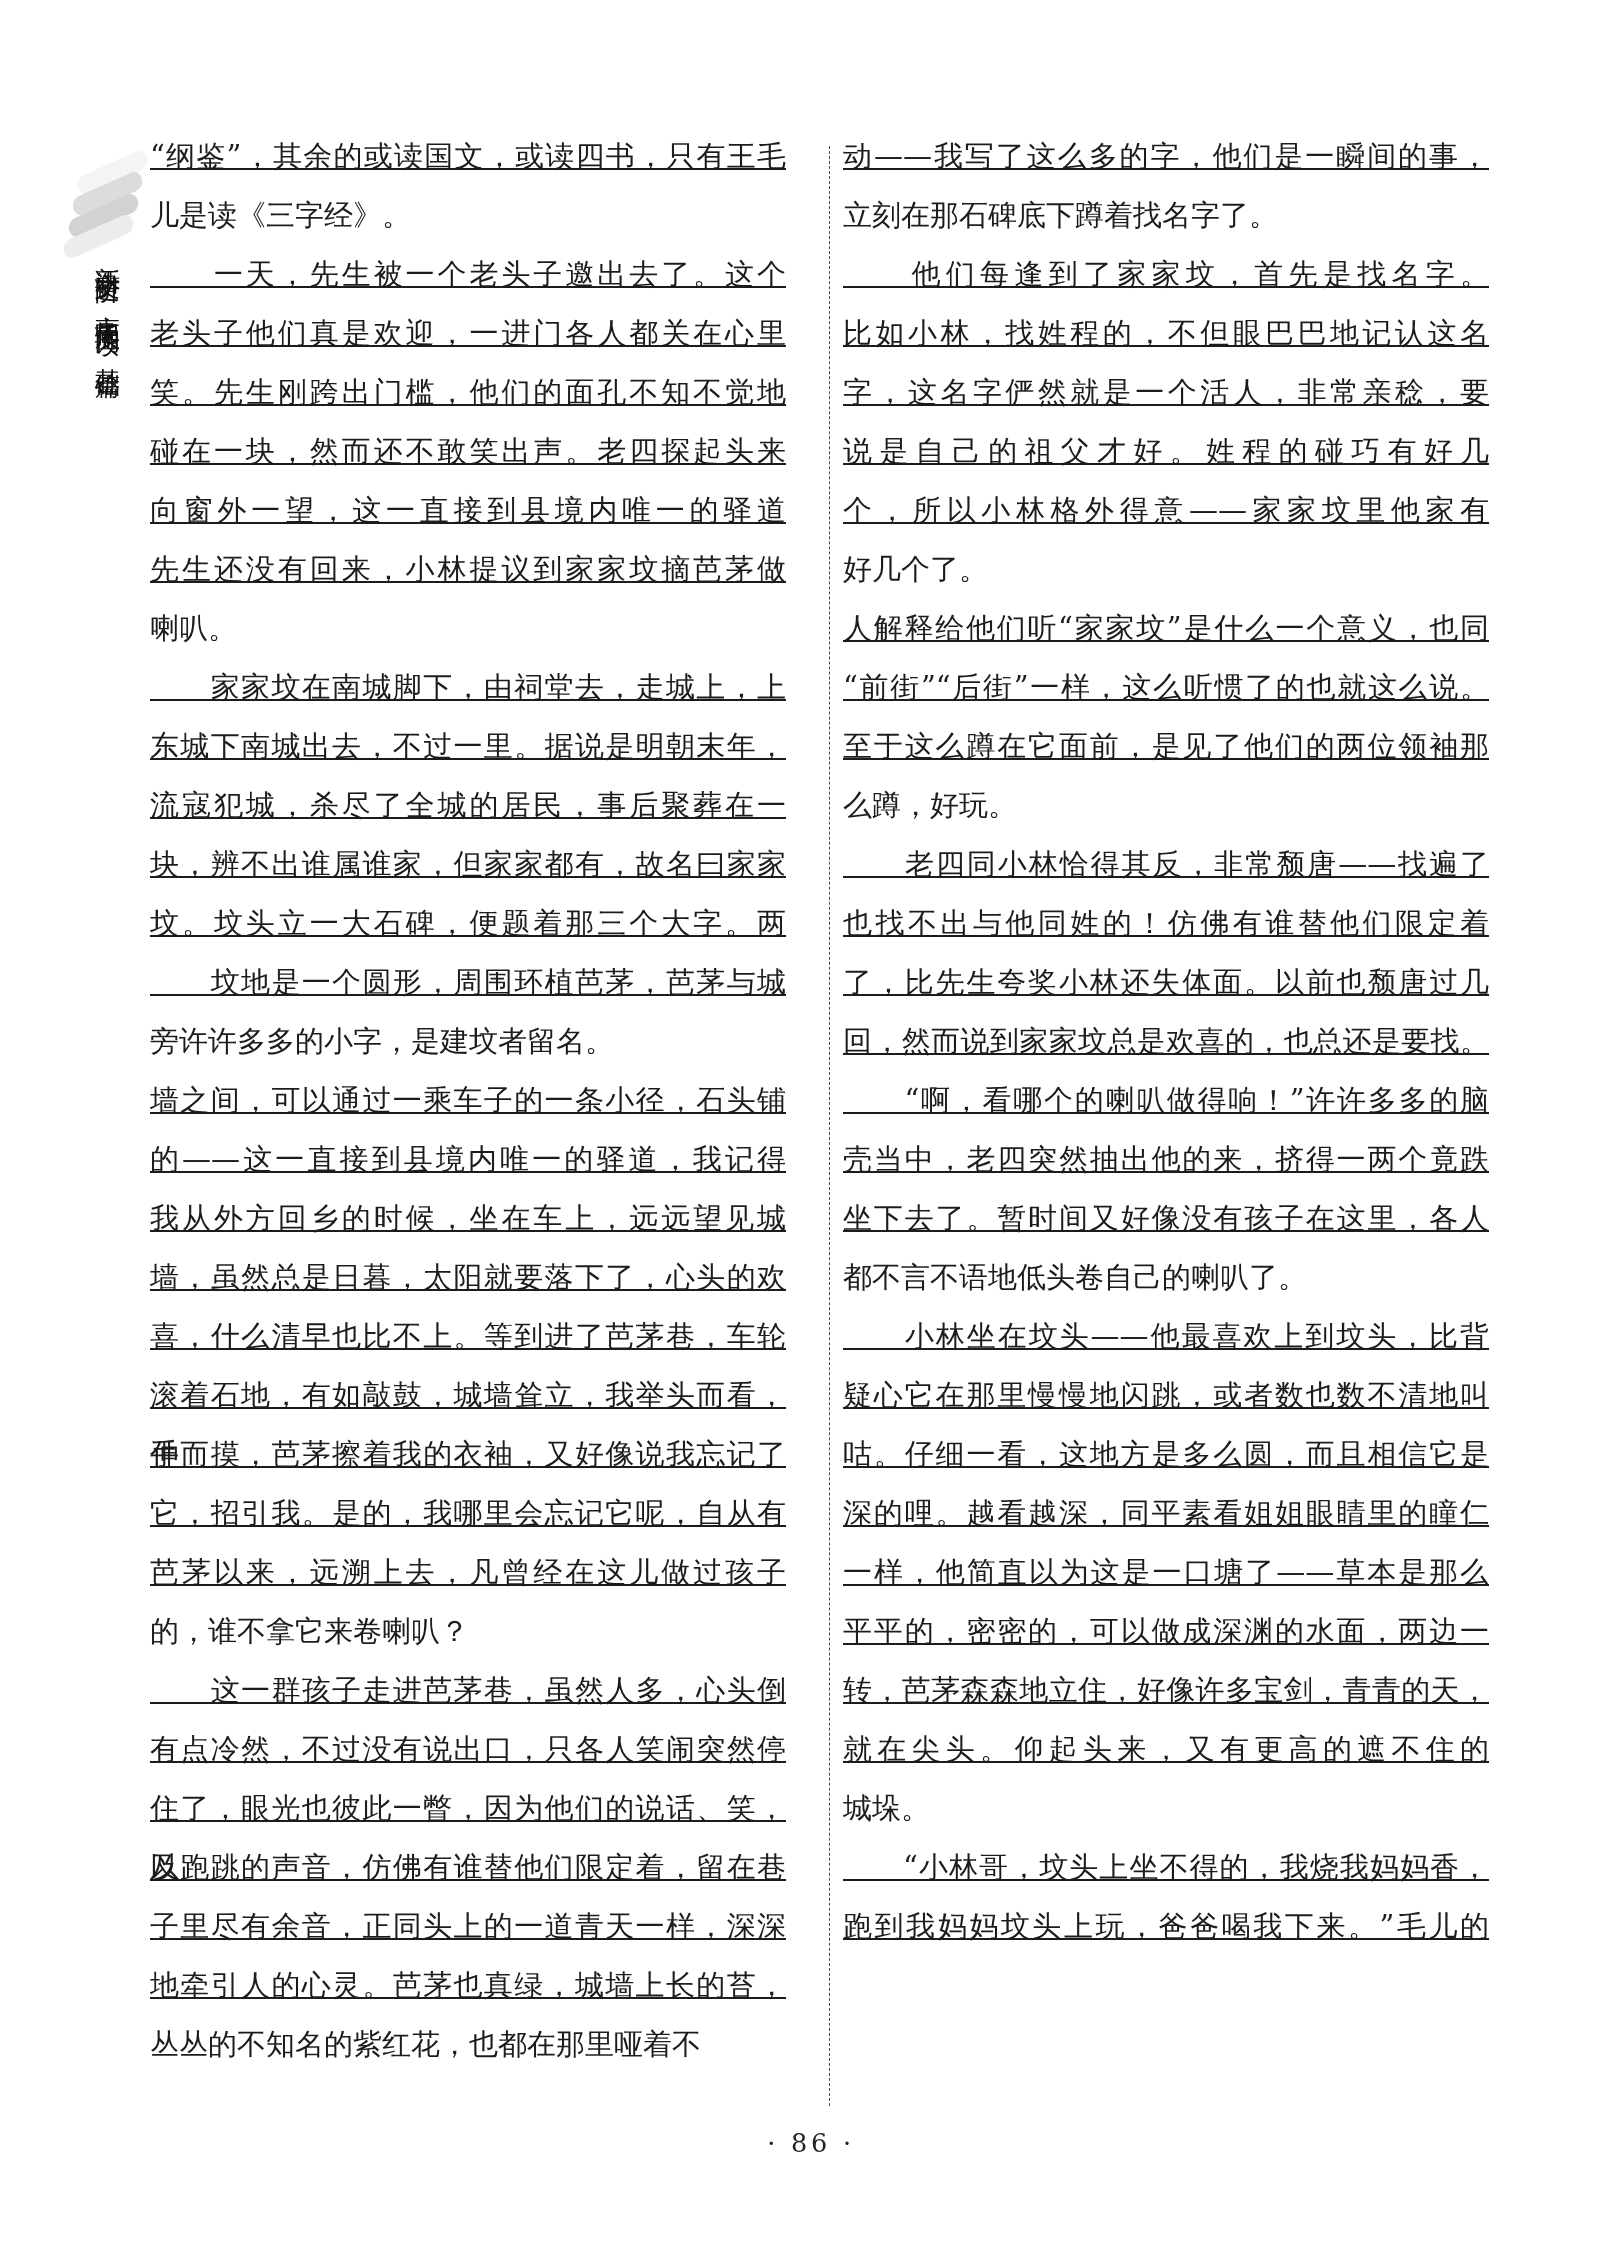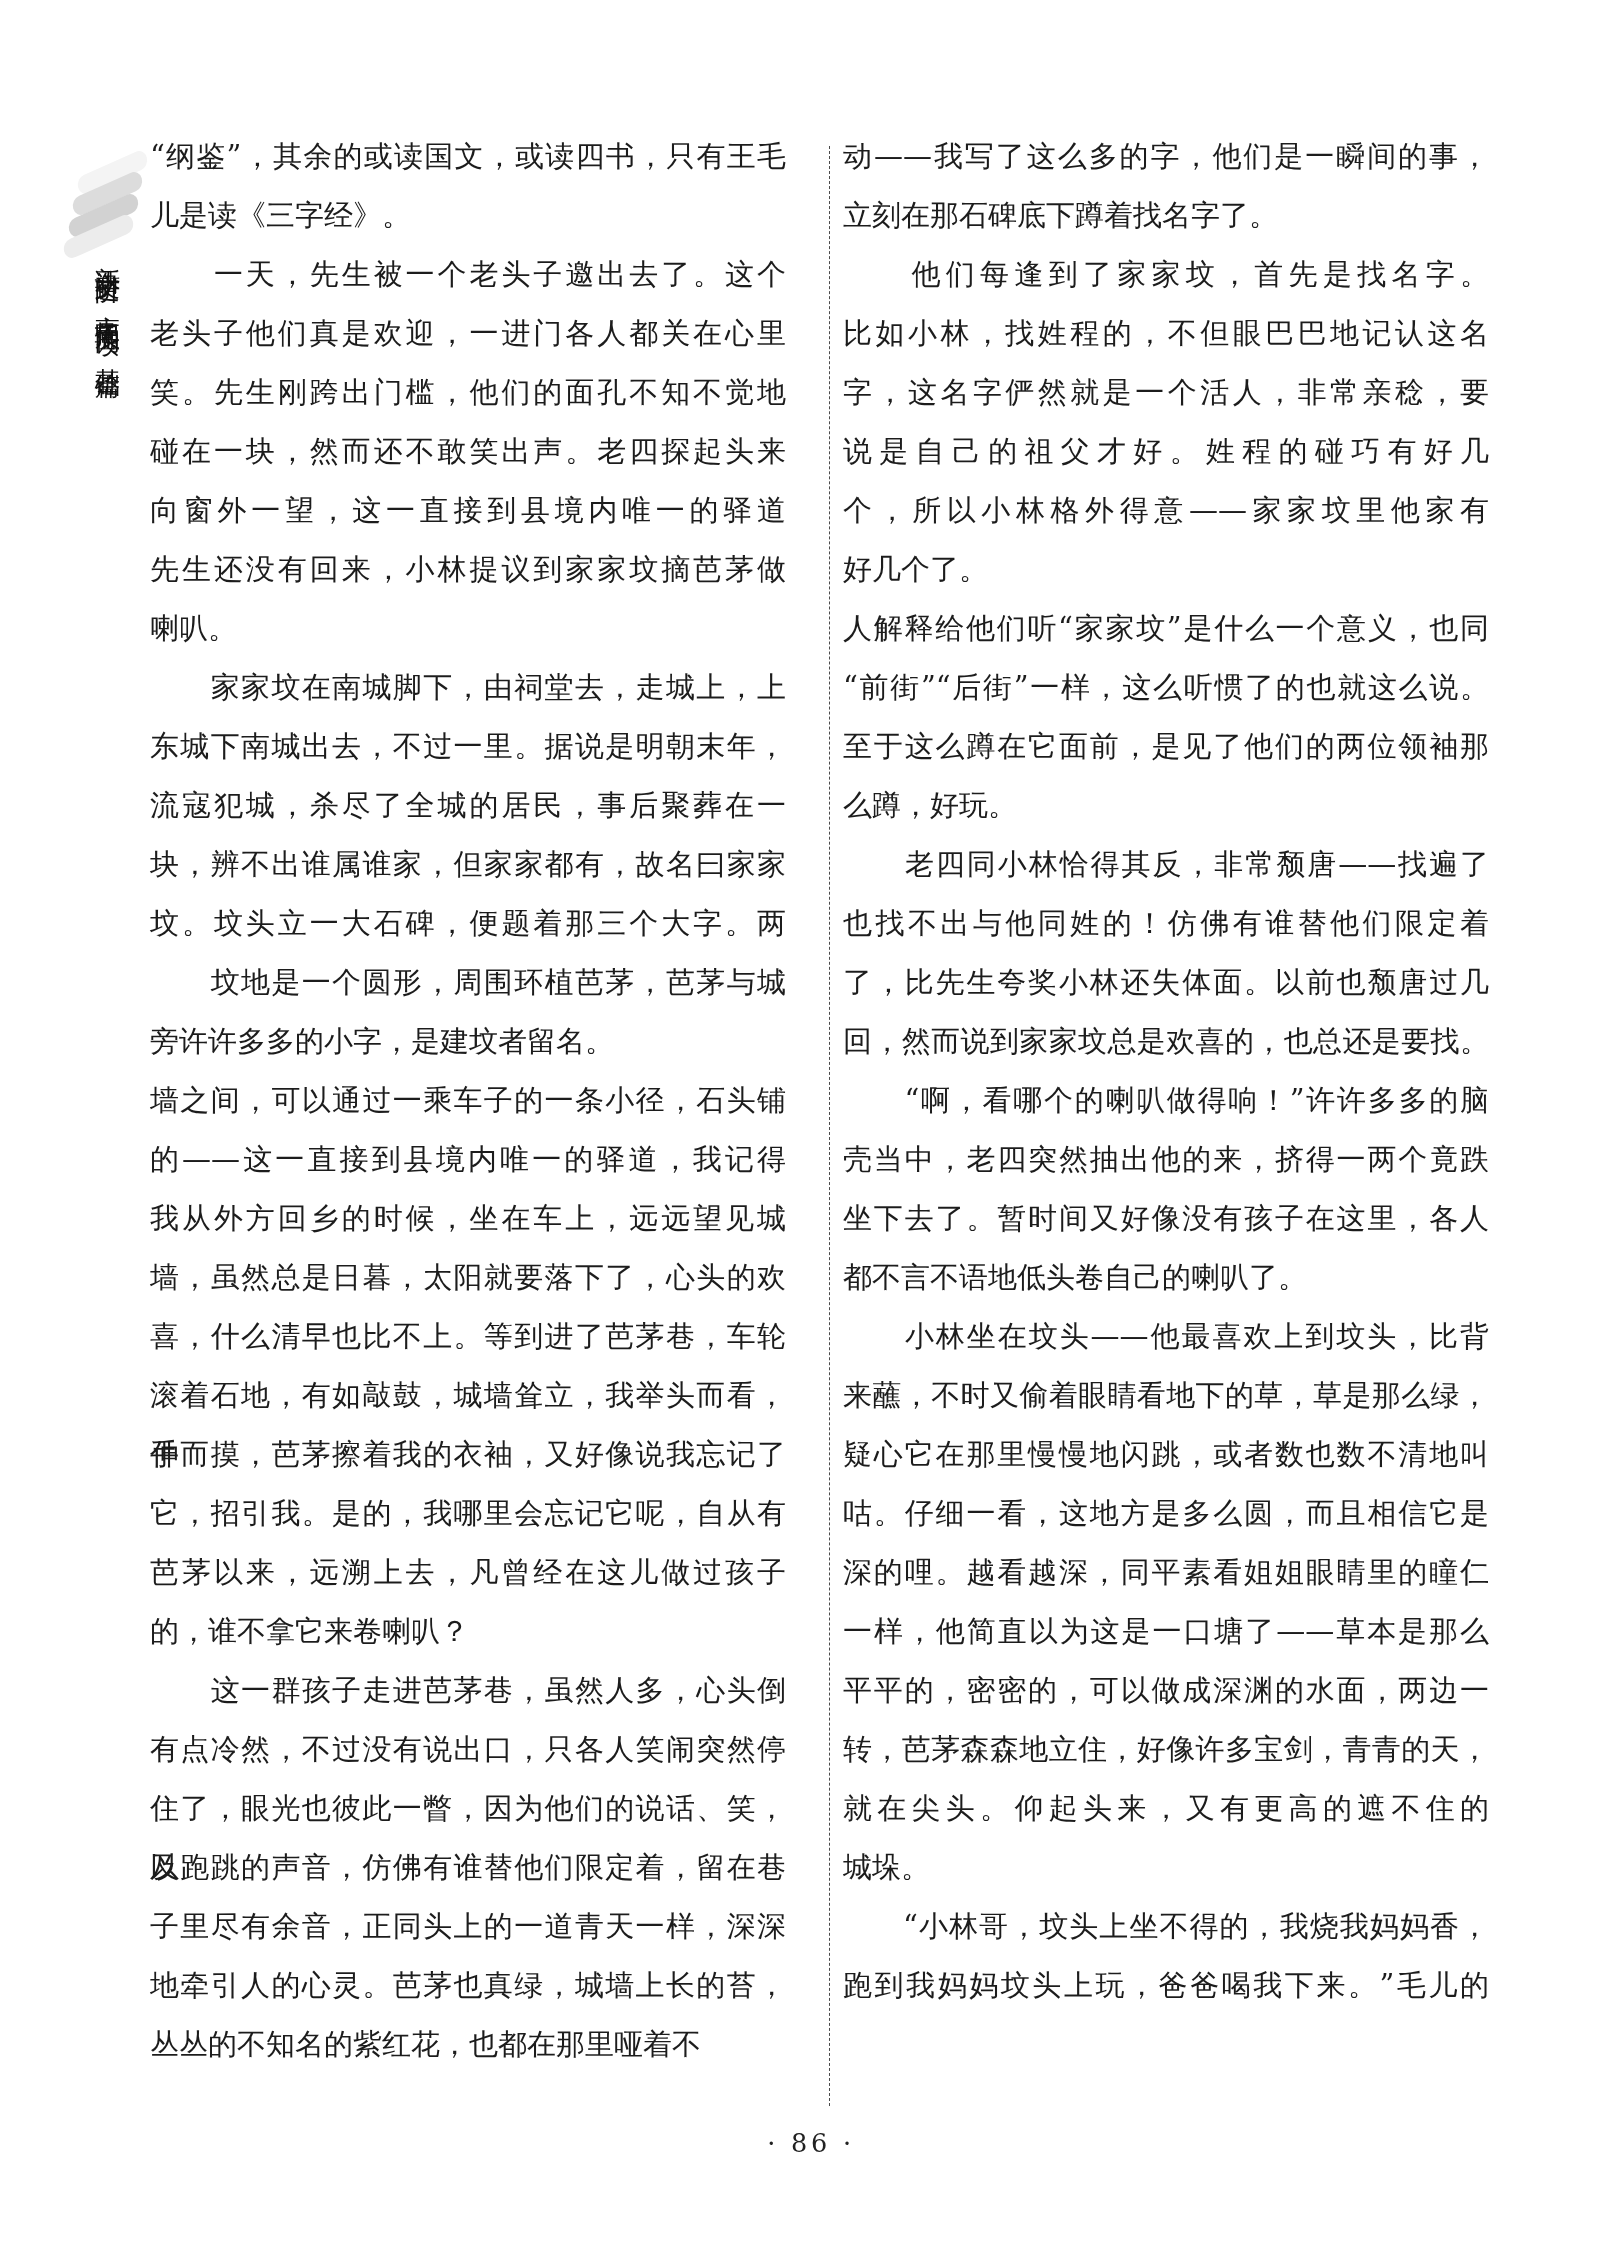--- a/index.html
+++ b/index.html
@@ -28,21 +28,21 @@
   }
   
   .col{position:absolute;top:127px;}
   .col-left{left:150px;width:636px;}
   .col-right{left:843px;width:646px;}
   .line{
     height:59px;line-height:59px;font-size:29px;
     text-align:justify;text-justify:inter-character;
     white-space:nowrap;
   }
-  .line.fill{text-align-last:justify;white-space:normal;}
+  .line.fill{text-align-last:justify;white-space:normal;text-decoration:underline;}
   
   .divider{
     position:absolute;left:829px;top:146px;height:1960px;width:0;
     border-left:1.9px dashed #4a4a4a;
   }
   
   .footer{
     position:absolute;left:0;top:2128px;width:1622px;
     text-align:center;font-size:25.5px;color:#222;
     font-family:"DejaVu Serif","Liberation Serif",serif;
@@ -114,21 +114,20 @@
     <div class="line">么蹲，好玩。</div>
     <div class="line fill">　　老四同小林恰得其反，非常颓唐——找遍了</div>
     <div class="line fill">也找不出与他同姓的！仿佛有谁替他们限定着</div>
     <div class="line fill">了，比先生夸奖小林还失体面。以前也颓唐过几</div>
     <div class="line fill">回，然而说到家家坟总是欢喜的，也总还是要找。</div>
     <div class="line fill">　　“啊，看哪个的喇叭做得响！”许许多多的脑</div>
     <div class="line fill">壳当中，老四突然抽出他的来，挤得一两个竟跌</div>
     <div class="line fill">坐下去了。暂时间又好像没有孩子在这里，各人</div>
     <div class="line">都不言不语地低头卷自己的喇叭了。</div>
     <div class="line fill">　　小林坐在坟头——他最喜欢上到坟头，比背</div>
-    <div class="line fill">来蘸，不时又偷着眼睛看地下的草，草是那么绿，</div>
     <div class="line fill">疑心它在那里慢慢地闪跳，或者数也数不清地叫</div>
     <div class="line fill">咕。仔细一看，这地方是多么圆，而且相信它是</div>
     <div class="line fill">深的哩。越看越深，同平素看姐姐眼睛里的瞳仁</div>
     <div class="line fill">一样，他简直以为这是一口塘了——草本是那么</div>
     <div class="line fill">平平的，密密的，可以做成深渊的水面，两边一</div>
     <div class="line fill">转，芭茅森森地立住，好像许多宝剑，青青的天，</div>
     <div class="line fill">就在尖头。仰起头来，又有更高的遮不住的</div>
     <div class="line">城垛。</div>
     <div class="line fill">　　“小林哥，坟头上坐不得的，我烧我妈妈香，</div>
     <div class="line fill">跑到我妈妈坟头上玩，爸爸喝我下来。”毛儿的</div>

